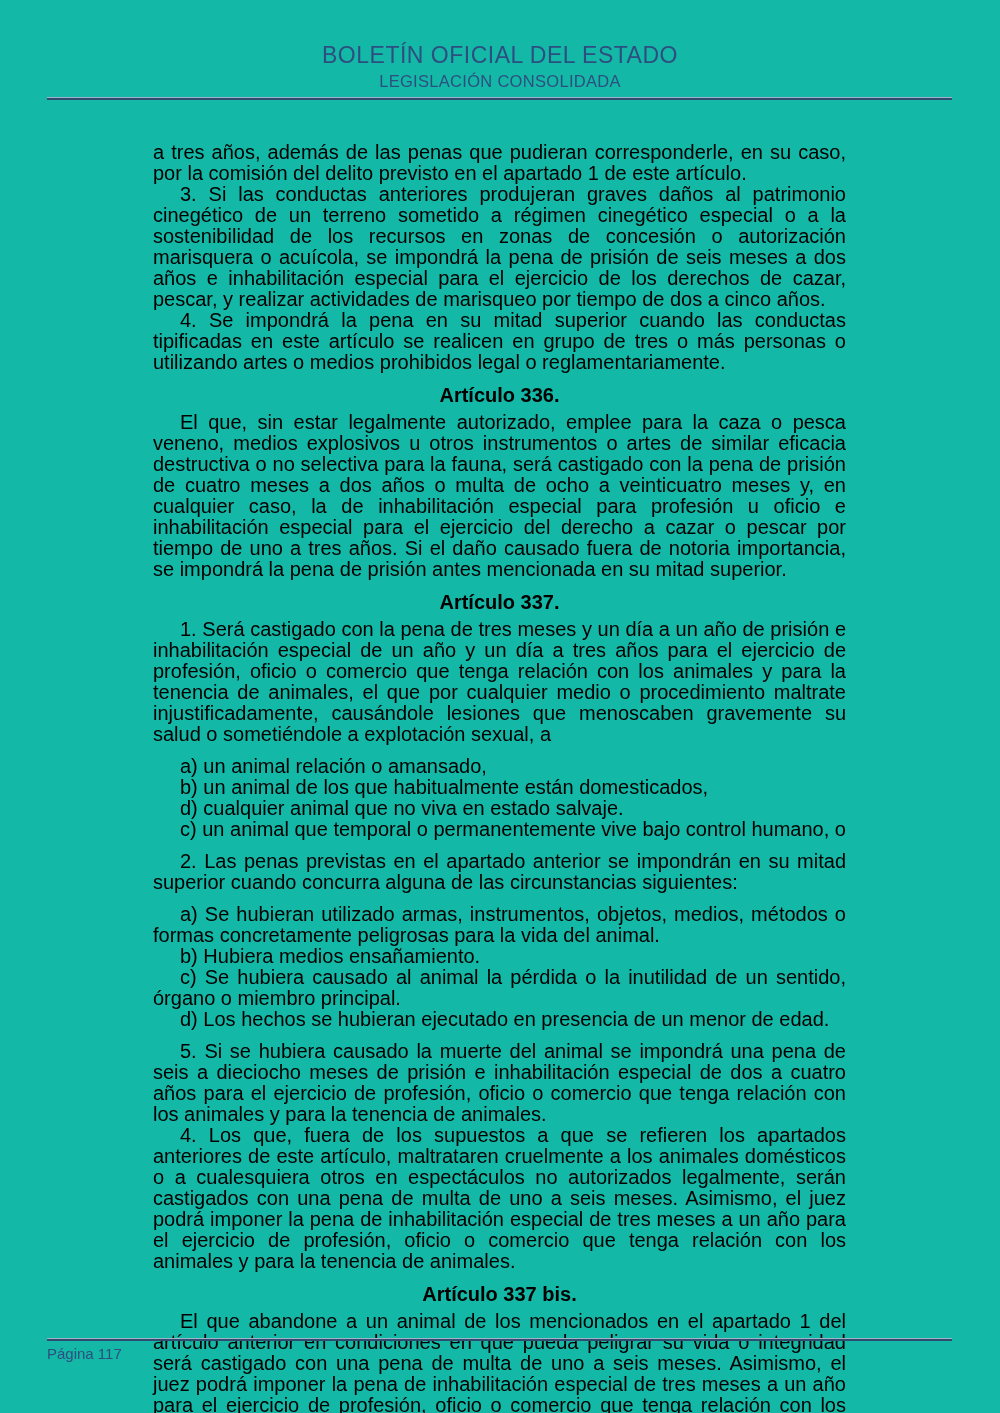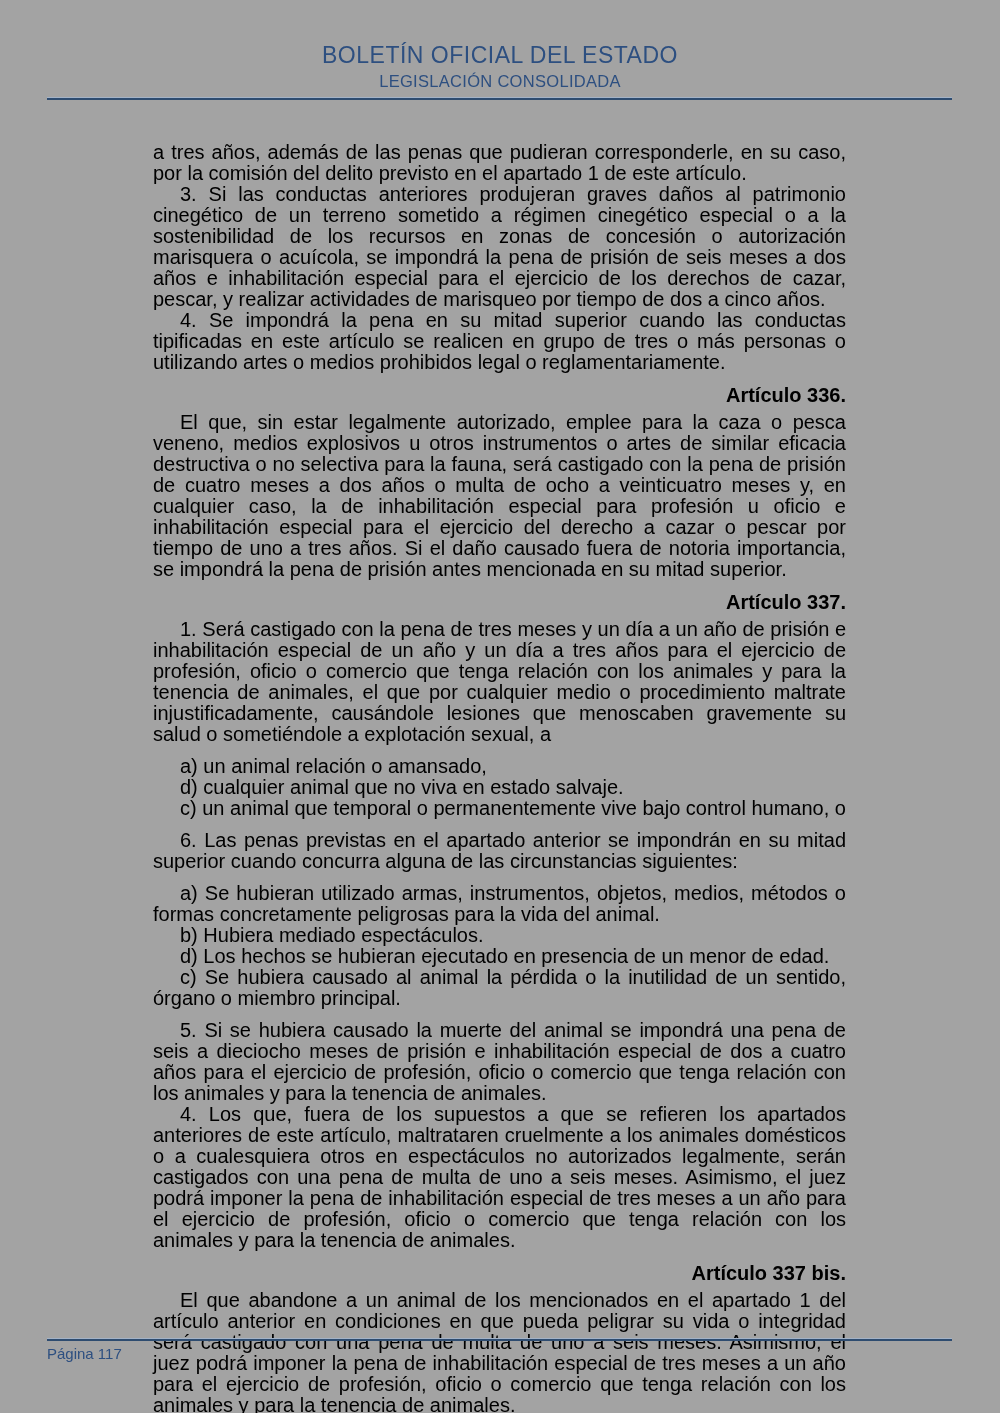--- a/index.html
+++ b/index.html
@@ -4,21 +4,21 @@
 <style>
   html, body {
     margin: 0;
     padding: 0;
     background: #ffffff;
   }
   .page {
     position: relative;
     width: 1000px;
     height: 1413px;
-    background: #a3a3a3;
+    background: #14b8a6;
     font-family: "Liberation Sans", "DejaVu Sans", sans-serif;
     color: #000000;
     overflow: hidden;
   }
   
   .header {
     padding-top: 42px;
     text-align: center;
   }
   .header-title {
@@ -55,21 +55,21 @@
   }
   .content p.flush {
     text-indent: 0;
   }
   .content p.gap {
     margin-top: 11px;
   }
   .content .article-heading {
     margin: 12px 0 6px 0;
     font-weight: bold;
-    text-align: right;
+    text-align: center;
     text-indent: 0;
   }
   
   .footer {
     position: absolute;
     left: 47px;
     right: 48px;
     top: 1338px;
   }
   .footer-page {
@@ -95,27 +95,28 @@
     <p class="flush">a tres años, además de las penas que pudieran corresponderle, en su caso, por la comisión del delito previsto en el apartado 1 de este artículo.</p>
     <p>3. Si las conductas anteriores produjeran graves daños al patrimonio cinegético de un terreno sometido a régimen cinegético especial o a la sostenibilidad de los recursos en zonas de concesión o autorización marisquera o acuícola, se impondrá la pena de prisión de seis meses a dos años e inhabilitación especial para el ejercicio de los derechos de cazar, pescar, y realizar actividades de marisqueo por tiempo de dos a cinco años.</p>
     <p>4. Se impondrá la pena en su mitad superior cuando las conductas tipificadas en este artículo se realicen en grupo de tres o más personas o utilizando artes o medios prohibidos legal o reglamentariamente.</p>
 
     <p class="article-heading">Artículo 336.</p>
     <p>El que, sin estar legalmente autorizado, emplee para la caza o pesca veneno, medios explosivos u otros instrumentos o artes de similar eficacia destructiva o no selectiva para la fauna, será castigado con la pena de prisión de cuatro meses a dos años o multa de ocho a veinticuatro meses y, en cualquier caso, la de inhabilitación especial para profesión u oficio e inhabilitación especial para el ejercicio del derecho a cazar o pescar por tiempo de uno a tres años. Si el daño causado fuera de notoria importancia, se impondrá la pena de prisión antes mencionada en su mitad superior.</p>
 
     <p class="article-heading">Artículo 337.</p>
     <p>1. Será castigado con la pena de tres meses y un día a un año de prisión e inhabilitación especial de un año y un día a tres años para el ejercicio de profesión, oficio o comercio que tenga relación con los animales y para la tenencia de animales, el que por cualquier medio o procedimiento maltrate injustificadamente, causándole lesiones que menoscaben gravemente su salud o sometiéndole a explotación sexual, a</p>
     <p class="gap">a) un animal relación o amansado,</p>
+    <p>b) un animal de los que habitualmente están domesticados,</p>
     <p>d) cualquier animal que no viva en estado salvaje.</p>
     <p>c) un animal que temporal o permanentemente vive bajo control humano, o</p>
-    <p class="gap">6. Las penas previstas en el apartado anterior se impondrán en su mitad superior cuando concurra alguna de las circunstancias siguientes:</p>
+    <p class="gap">2. Las penas previstas en el apartado anterior se impondrán en su mitad superior cuando concurra alguna de las circunstancias siguientes:</p>
     <p class="gap">a) Se hubieran utilizado armas, instrumentos, objetos, medios, métodos o formas concretamente peligrosas para la vida del animal.</p>
-    <p>b) Hubiera mediado espectáculos.</p>
+    <p>b) Hubiera medios ensañamiento.</p>
+    <p>c) Se hubiera causado al animal la pérdida o la inutilidad de un sentido, órgano o miembro principal.</p>
     <p>d) Los hechos se hubieran ejecutado en presencia de un menor de edad.</p>
-    <p>c) Se hubiera causado al animal la pérdida o la inutilidad de un sentido, órgano o miembro principal.</p>
     <p class="gap">5. Si se hubiera causado la muerte del animal se impondrá una pena de seis a dieciocho meses de prisión e inhabilitación especial de dos a cuatro años para el ejercicio de profesión, oficio o comercio que tenga relación con los animales y para la tenencia de animales.</p>
     <p>4. Los que, fuera de los supuestos a que se refieren los apartados anteriores de este artículo, maltrataren cruelmente a los animales domésticos o a cualesquiera otros en espectáculos no autorizados legalmente, serán castigados con una pena de multa de uno a seis meses. Asimismo, el juez podrá imponer la pena de inhabilitación especial de tres meses a un año para el ejercicio de profesión, oficio o comercio que tenga relación con los animales y para la tenencia de animales.</p>
 
     <p class="article-heading">Artículo 337 bis.</p>
     <p>El que abandone a un animal de los mencionados en el apartado 1 del artículo anterior en condiciones en que pueda peligrar su vida o integridad será castigado con una pena de multa de uno a seis meses. Asimismo, el juez podrá imponer la pena de inhabilitación especial de tres meses a un año para el ejercicio de profesión, oficio o comercio que tenga relación con los animales y para la tenencia de animales.</p>
   </div>
 
   <div class="footer">
     <div class="rule"></div>
     <div class="footer-page">Página 117</div>

